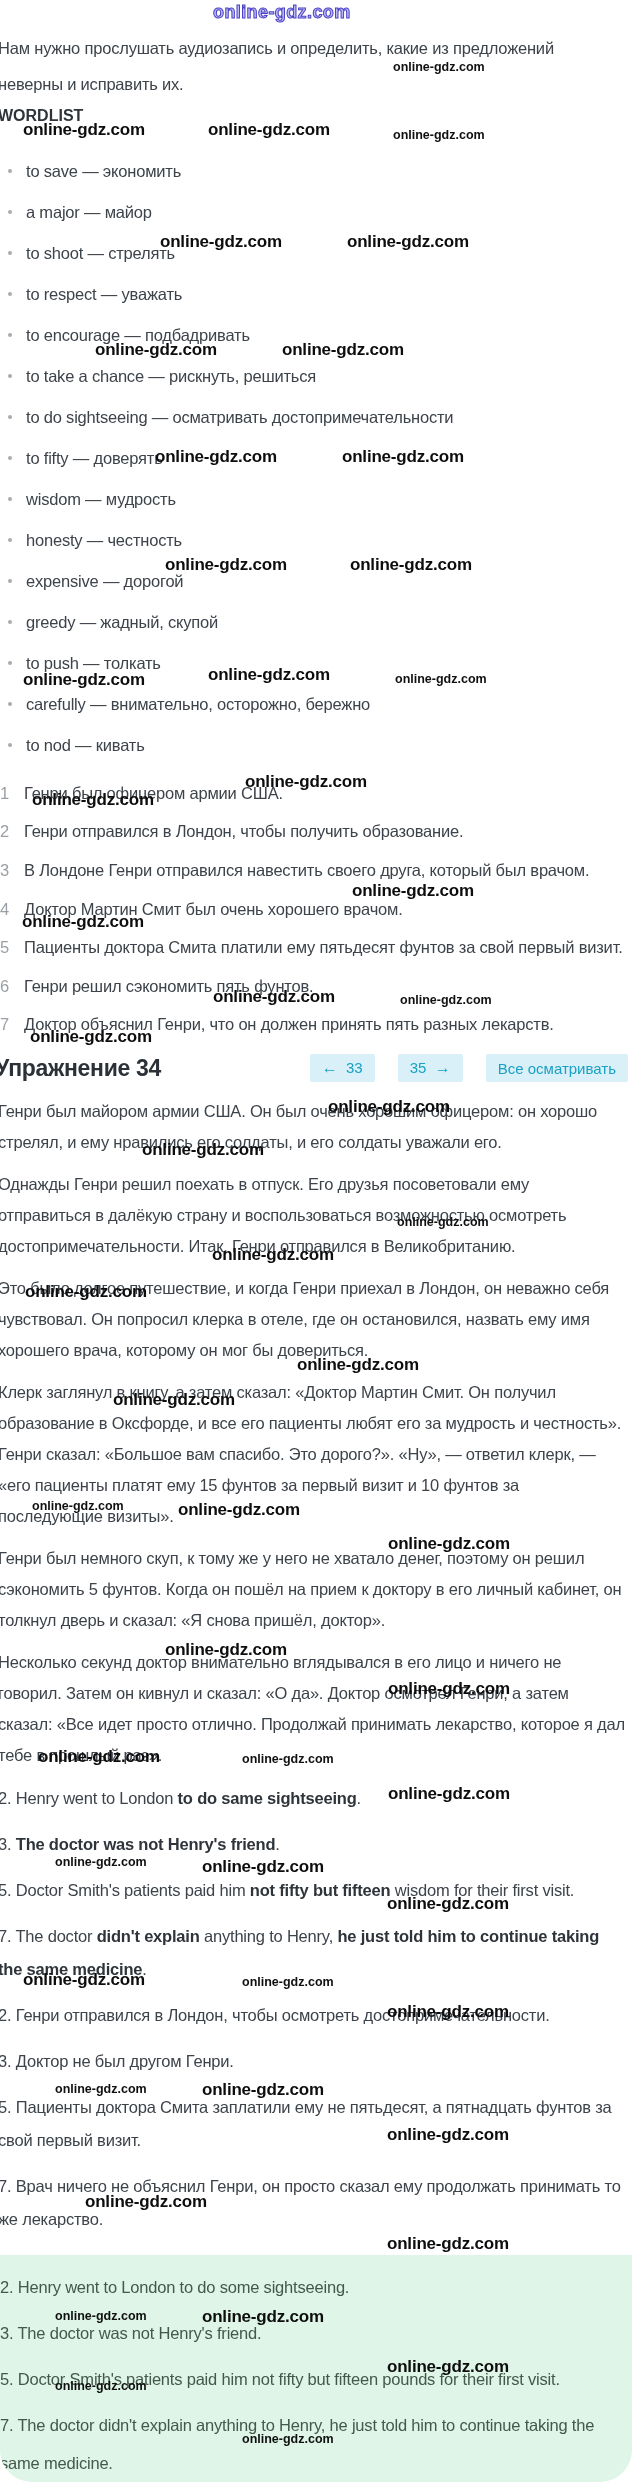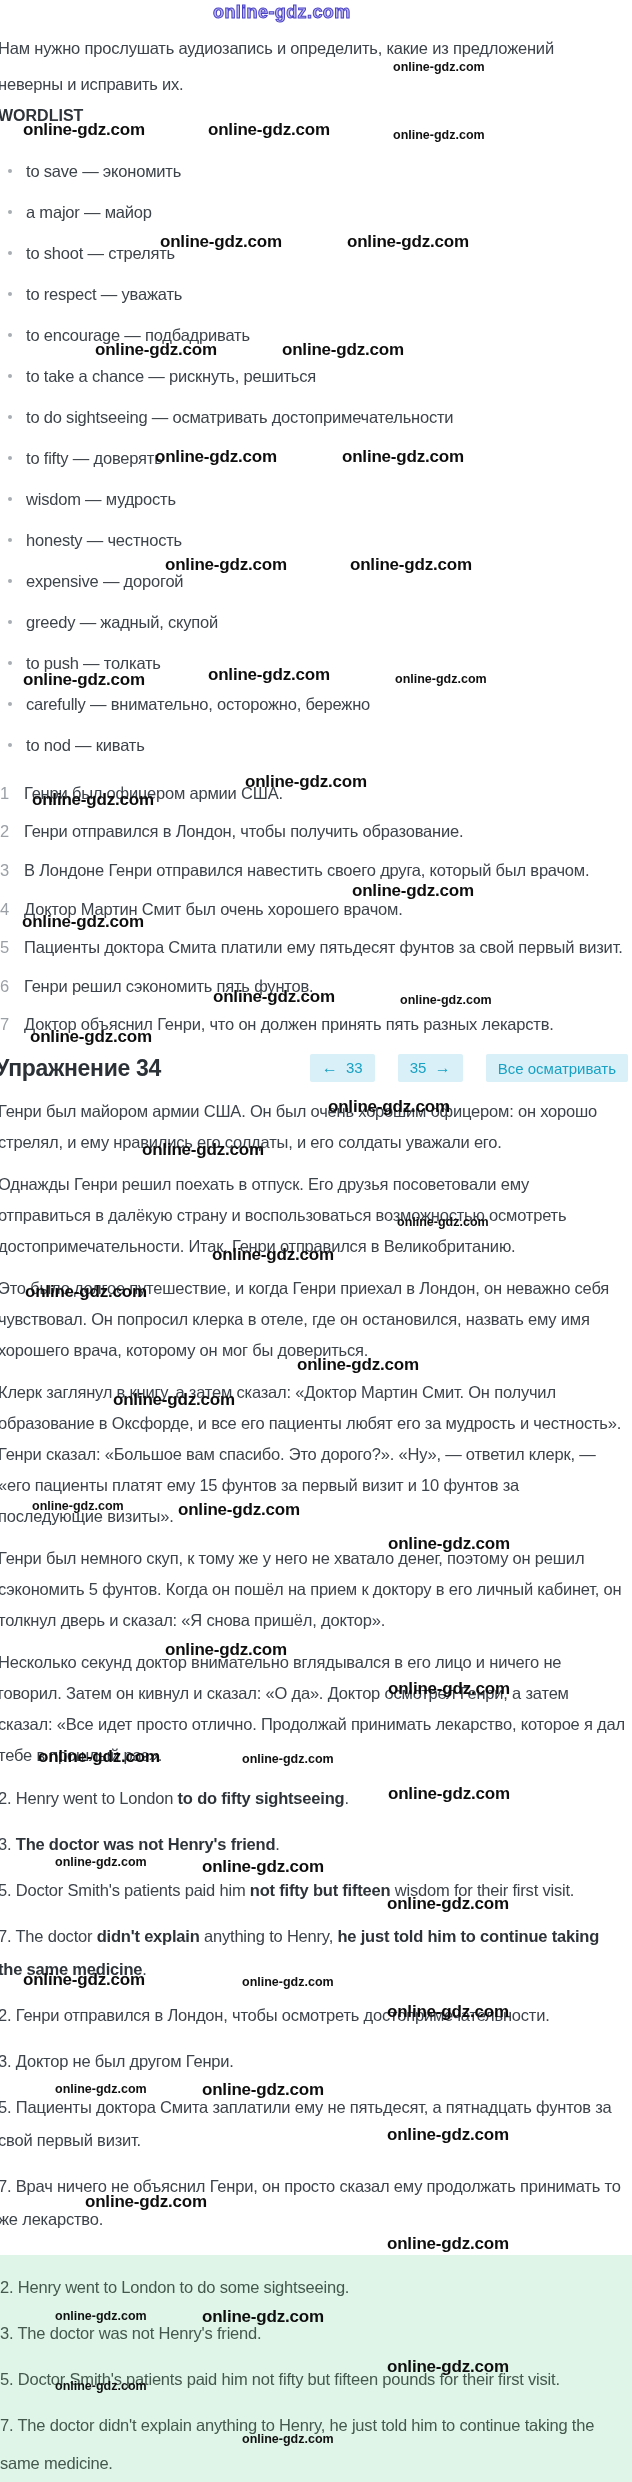--- a/index.html
+++ b/index.html
@@ -1,20 +1,20 @@
 <!DOCTYPE html>
 <html><head>
 <meta charset="utf-8">
 <style>
   * { box-sizing: border-box; }
   html,body { margin:0; padding:0; background:#ffffff; }
   .page {
     position:relative; width:632px; height:2482px; overflow:hidden;
     font-family:"Liberation Sans","DejaVu Sans",sans-serif;
-    color:#3d434a; display:flex; flex-direction:column; background:#fff;
+    color:#3d434a; display:flex; flex-direction:column; background:#fff;border-radius:32px;
   }
   .content { flex:0 0 auto; padding:30px 4px 0 0; margin-left:-2px; }
 
   .intro { font-size:16.5px; line-height:2.2; letter-spacing:-0.2px; margin:0 0 4px 0; max-width:624px; }
 
   .wordlist-title { font-size:16px; font-weight:700; color:#2e343a; margin:4px 0 0 0; }
 
   ul.wordlist { list-style:none; margin:36px 0 0 0; padding:0; }
   ul.wordlist li { position:relative; padding-left:28px; margin-bottom:21px; font-size:16.5px; line-height:20px; letter-spacing:-0.2px; }
   ul.wordlist li .dot { position:absolute; left:10px; top:8px; width:4px; height:4px; border-radius:50%; background:#a7adb3; }
@@ -181,21 +181,21 @@
     <div class="story">
       <p>Генри был майором армии США. Он был очень хорошим офицером: он хорошо стрелял, и ему нравились его солдаты, и его солдаты уважали его.</p>
       <p>Однажды Генри решил поехать в отпуск. Его друзья посоветовали ему отправиться в далёкую страну и воспользоваться возможностью осмотреть достопримечательности. Итак, Генри отправился в Великобританию.</p>
       <p>Это было долгое путешествие, и когда Генри приехал в Лондон, он неважно себя чувствовал. Он попросил клерка в отеле, где он остановился, назвать ему имя хорошего врача, которому он мог бы довериться.</p>
       <p>Клерк заглянул в книгу, а затем сказал: «Доктор Мартин Смит. Он получил образование в Оксфорде, и все его пациенты любят его за мудрость и честность». Генри сказал: «Большое вам спасибо. Это дорого?». «Ну», — ответил клерк, — «его пациенты платят ему 15 фунтов за первый визит и 10 фунтов за последующие визиты».</p>
       <p>Генри был немного скуп, к тому же у него не хватало денег, поэтому он решил сэкономить 5 фунтов. Когда он пошёл на прием к доктору в его личный кабинет, он толкнул дверь и сказал: «Я снова пришёл, доктор».</p>
       <p>Несколько секунд доктор внимательно вглядывался в его лицо и ничего не говорил. Затем он кивнул и сказал: «О да». Доктор осмотрел Генри, а затем сказал: «Все идет просто отлично. Продолжай принимать лекарство, которое я дал тебе в прошлый раз».</p>
     </div>
 
     <div class="answers-en">
-      <p><span>2. Henry went to London </span><b>to do fifty sightseeing</b><span>.</span></p>
+      <p><span>2. Henry went to London </span><b>to do same sightseeing</b><span>.</span></p>
       <p><span>3. </span><b>The doctor was not Henry's friend</b><span>.</span></p>
       <p><span>5. Doctor Smith's patients paid him </span><b>not fifty but fifteen</b><span> wisdom for their first visit.</span></p>
       <p><span>7. The doctor </span><b>didn't explain</b><span> anything to Henry, </span><b>he just told him to continue taking the same medicine</b><span>.</span></p>
     </div>
 
     <div class="answers-ru">
       <p>2. Генри отправился в Лондон, чтобы осмотреть достопримечательности.</p>
       <p>3. Доктор не был другом Генри.</p>
       <p>5. Пациенты доктора Смита заплатили ему не пятьдесят, а пятнадцать фунтов за свой первый визит.</p>
       <p>7. Врач ничего не объяснил Генри, он просто сказал ему продолжать принимать то же лекарство.</p>

